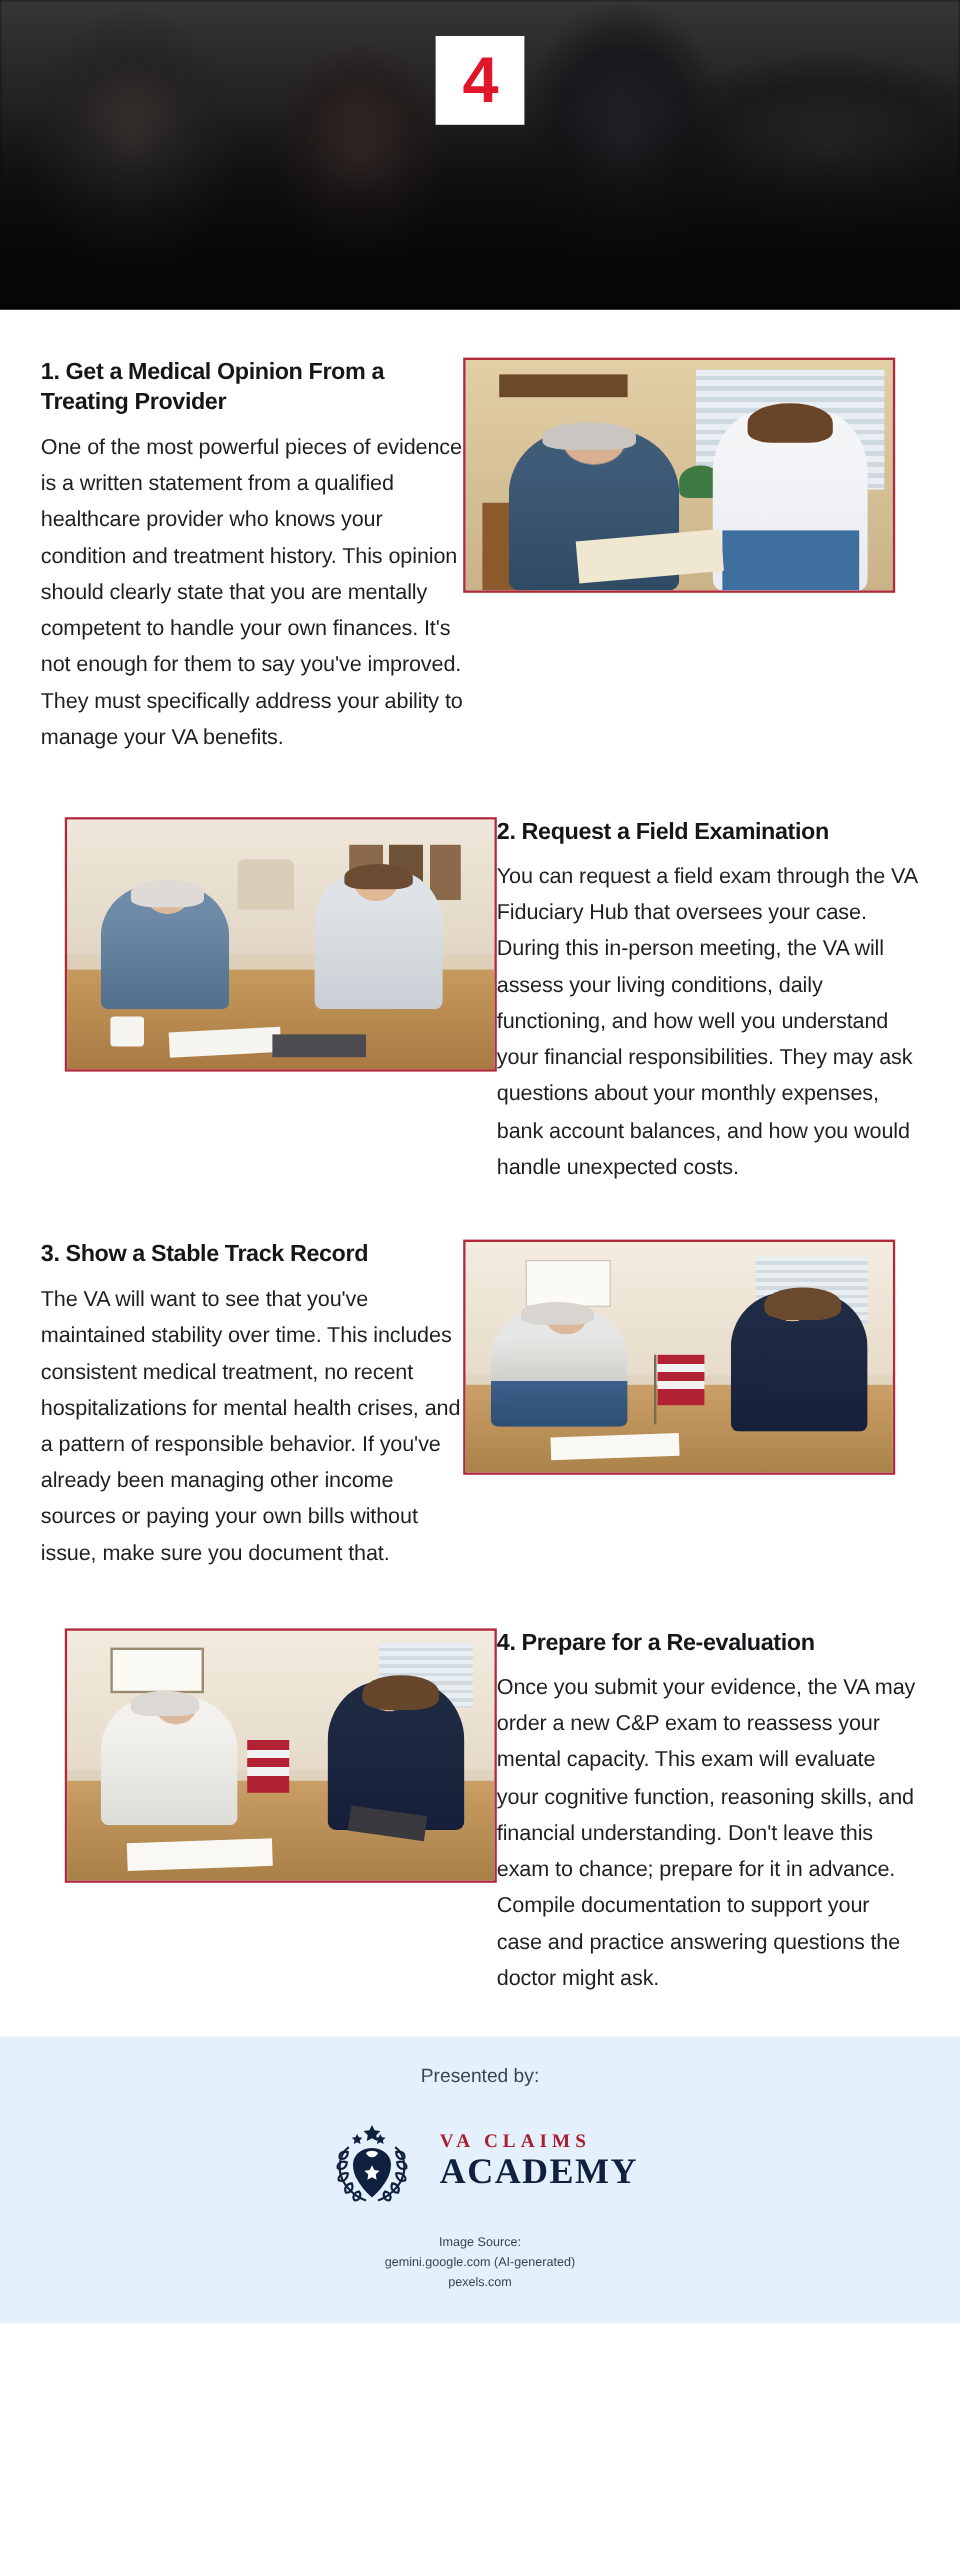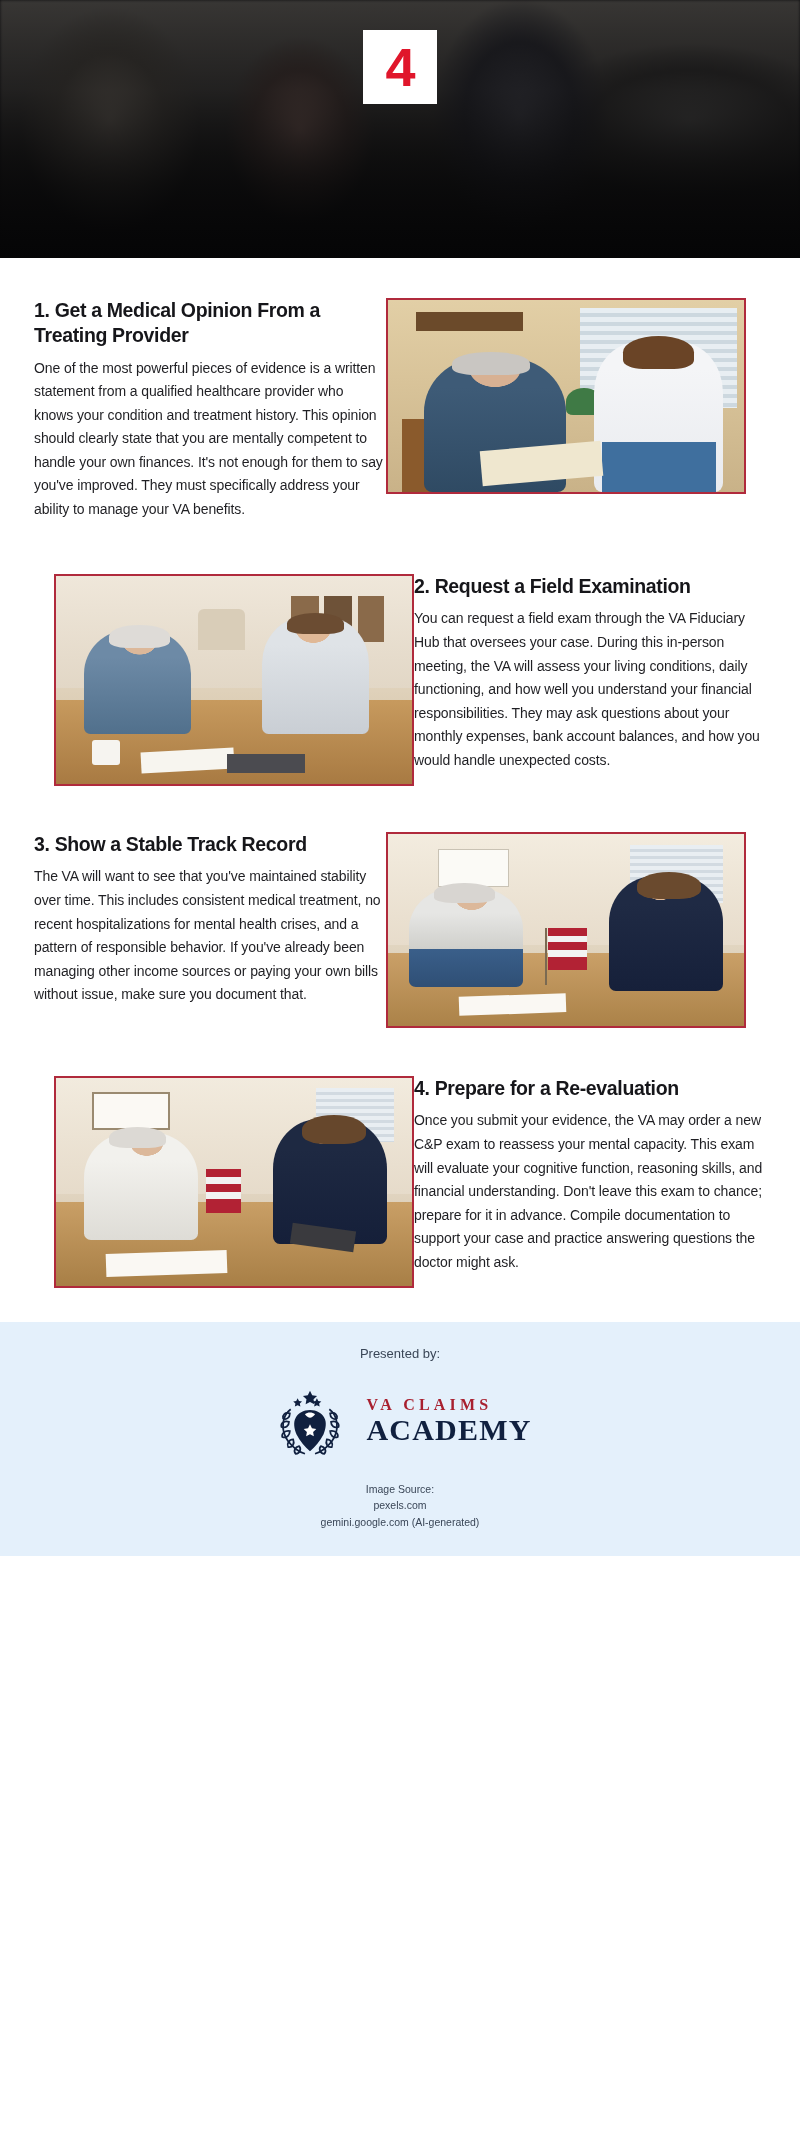--- a/index.html
+++ b/index.html
@@ -79,21 +79,21 @@
 
   .sec-heading {
     font-size: 19.5px;
     font-weight: 900;
     color: #16161a;
     line-height: 1.28;
     letter-spacing: -0.35px;
     margin-bottom: 9px;
   }
   .sec-body {
-    font-size: 14px;
+    font-size: 18px;
     color: #1f1f23;
     line-height: 1.68;
     letter-spacing: -0.1px;
   }
 
   .photo {
     width: 100%;
     border: 2px solid #b02a3c;
     overflow: hidden;
     position: relative;
@@ -178,21 +178,21 @@
   .ph4-clip { position:absolute; right:16%; bottom:18%; width:18%; height:10%; background:#3a3a3e; transform:rotate(8deg); }
 
   
   .footer {
     width: 800px;
     background: #e4f0fb;
     padding: 22px 0 26px;
     text-align: center;
   }
   .presented-by {
-    font-size: 13px;
+    font-size: 16px;
     color: #3a4657;
     line-height: 1.5;
   }
   .site {
     font-size: 17px;
     color: #2b3647;
     margin-top: 2px;
     letter-spacing: -0.3px;
   }
   .logo-row {
@@ -370,16 +370,16 @@
       </svg>
     </div>
     <div class="logo-words">
       <div class="logo-claims">VA CLAIMS</div>
       <div class="logo-academy">ACADEMY</div>
     </div>
   </div>
 
   <div class="img-source">
     <div>Image Source:</div>
+    <div>gemini.google.com (AI-generated)</div>
     <div>pexels.com</div>
-    <div>gemini.google.com (AI-generated)</div>
   </div>
 </div>
 
 </body></html>

